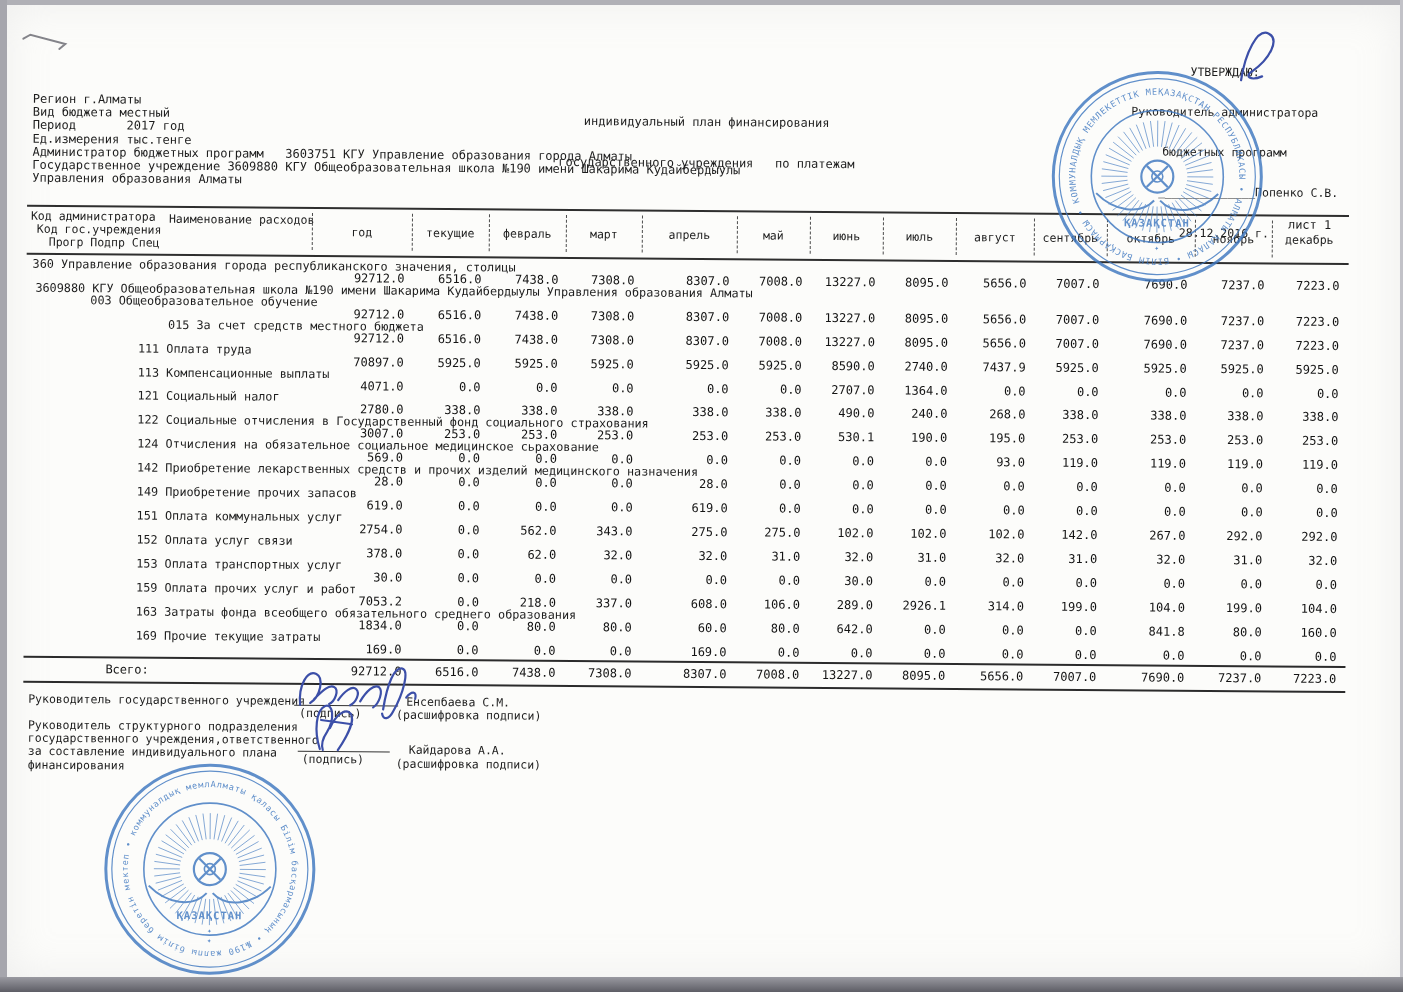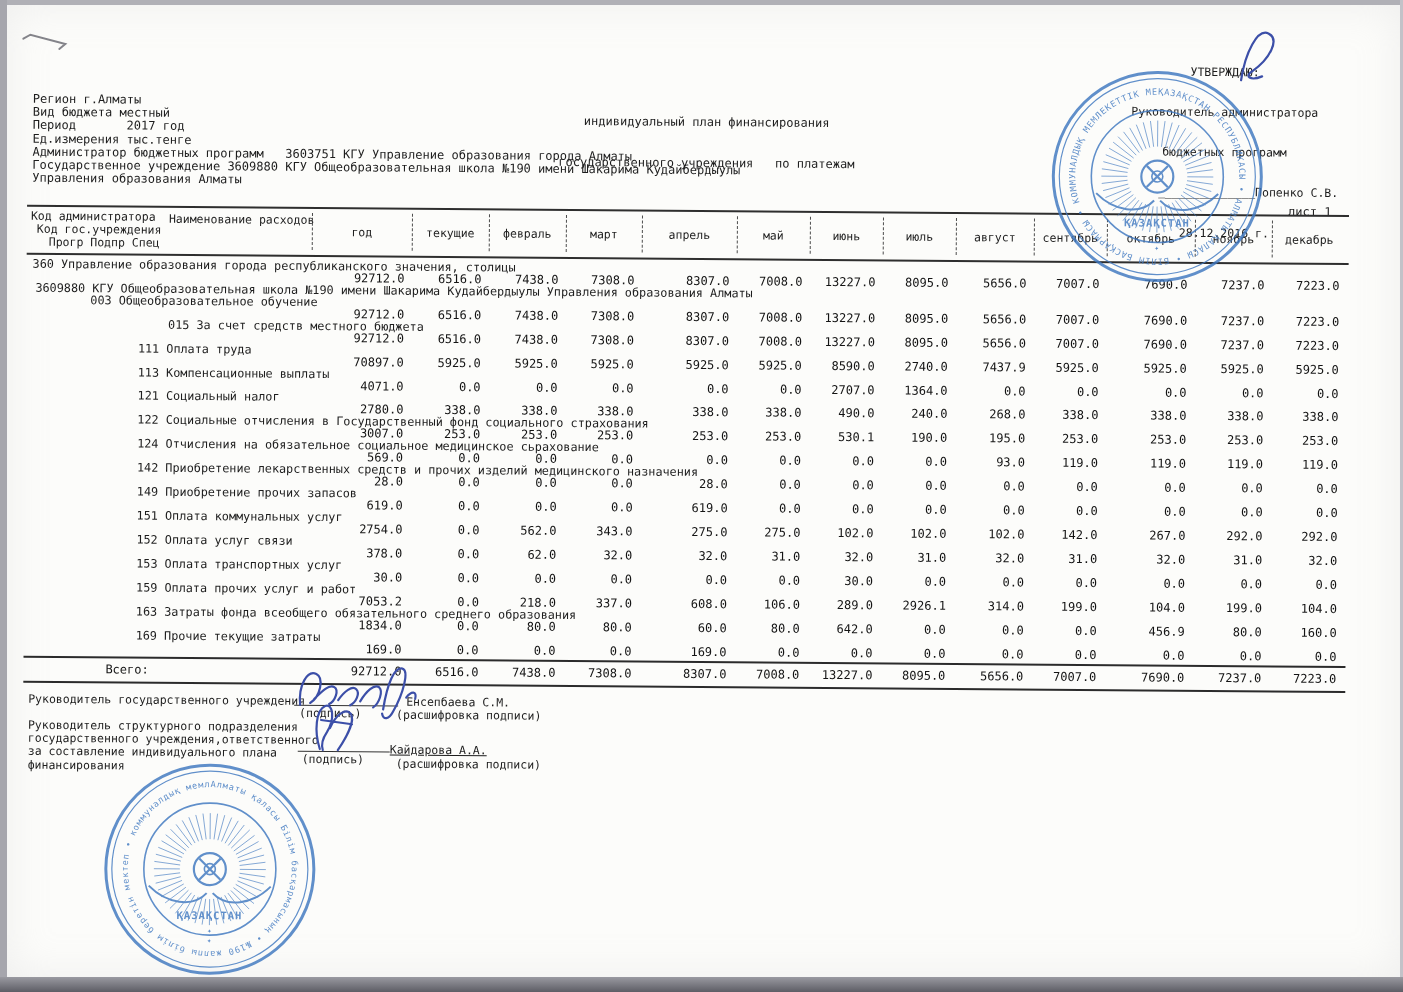--- a/index.html
+++ b/index.html
@@ -17,21 +17,21 @@
     background:#fcfcfa; box-shadow:inset 0 0 40px rgba(200,200,205,.25);
   }
   .tilt { position:absolute; inset:0; transform:rotate(0.45deg); transform-origin:60px 80px; color:#1d1d1d; }
 
   .meta { position:absolute; left:26px; top:88px; font-size:12px; line-height:13.2px; white-space:pre; }
   .title-block { position:absolute; left:440px; top:79px; width:520px; text-align:center;
                  font-size:12px; line-height:13.5px; white-space:pre; }
   .approval { position:absolute; left:1098px; top:25px; width:240px; text-align:center;
               font-size:11.5px; line-height:13.4px; white-space:pre; }
   .approval .name-line { text-align:right; padding-right:6px; }
-  .sheet-label { position:absolute; left:1282px; top:190px; font-size:12px; }
+  .sheet-label { position:absolute; left:1282px; top:203px; font-size:12px; }
 
   .ftable { position:absolute; left:21px; top:200px; width:1322px;
             --cols:285px 100px 77px 77px 76px 95px 73px 73px 73px 78px 73px 88px 77px 75px; }
   .thead { position:relative; display:grid; grid-template-columns:var(--cols);
            border-top:2px solid #2e2e2e; border-bottom:2px solid #2e2e2e; padding:3px 0 4px; }
   .thead .left-head { font-size:11.5px; line-height:13px; }
   .thead .left-head .lh0 { padding-left:4px; }
   .thead .left-head .lh1 { padding-left:10px; }
   .thead .left-head .lh2 { padding-left:22px; }
   .expenses-head { position:absolute; left:142px; top:4px; font-size:11.5px; }
@@ -354,21 +354,21 @@
               <div class="val">1834.0</div>
               <div class="val">0.0</div>
               <div class="val">80.0</div>
               <div class="val">80.0</div>
               <div class="val">60.0</div>
               <div class="val">80.0</div>
               <div class="val">642.0</div>
               <div class="val">0.0</div>
               <div class="val">0.0</div>
               <div class="val">0.0</div>
-              <div class="val">456.9</div>
+              <div class="val">841.8</div>
               <div class="val">80.0</div>
               <div class="val">160.0</div>
             </div>
             <div class="trow-label ind-4">169 Прочие текущие затраты</div>
             <div class="trow-values">
               <div></div>
               <div class="val">169.0</div>
               <div class="val">0.0</div>
               <div class="val">0.0</div>
               <div class="val">0.0</div>
@@ -405,21 +405,21 @@
       <div class="signs">
         <div class="abs" style="left:0; top:0;" id="role1"><div>Руководитель государственного учреждения</div></div>
         <div class="abs uline" style="left:266px; top:-2px; width:104px;"></div>
         <div class="abs" style="left:271px; top:12px;">(подпись)</div>
         <div class="abs" style="left:378px; top:0;">Енсепбаева С.М.</div>
         <div class="abs" style="left:368px; top:13px;">(расшифровка подписи)</div>
 
         <div class="abs" style="left:0; top:26px;" id="role2"><div>Руководитель структурного подразделения</div><div>государственного учреждения,ответственного</div><div>за составление индивидуального плана</div><div>финансирования</div></div>
         <div class="abs uline" style="left:270px; top:44px; width:92px;"></div>
         <div class="abs" style="left:274px; top:58px;">(подпись)</div>
-        <div class="abs" style="left:362px; top:48px;text-decoration:underline;">Кайдарова А.А.</div>
+        <div class="abs" style="left:381px; top:48px;">Кайдарова А.А.</div>
         <div class="abs" style="left:368px; top:62px;">(расшифровка подписи)</div>
       </div>
 
       <svg id="stamp-top" class="stamp" style="left:1038px; top:50px;" width="226" height="226" viewBox="0 0 226 226">
           <circle cx="113" cy="113" r="104" fill="none" stroke="#3f78c0" stroke-width="3"></circle>
           <circle cx="113" cy="113" r="98" fill="none" stroke="#3f78c0" stroke-width="1.2"></circle>
           <circle cx="113" cy="113" r="66" fill="none" stroke="#3f78c0" stroke-width="1.6"></circle>
           <defs>
             <path id="ring-t" fill="none" d="M 113,31 A 82,82 0 1 1 112.99,31"></path>
           </defs>

